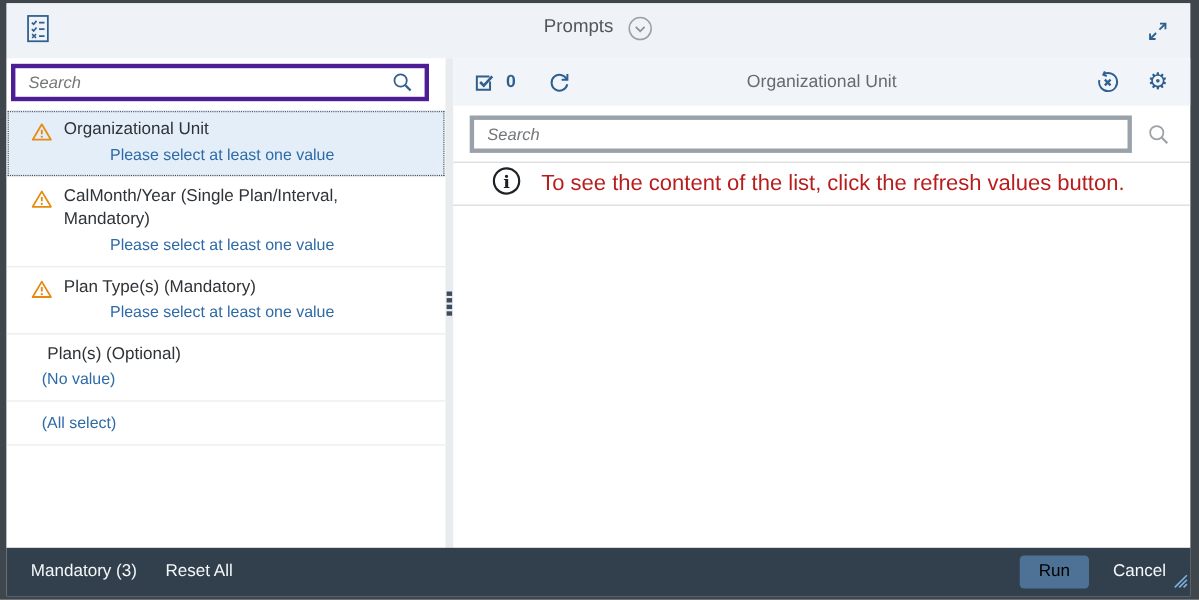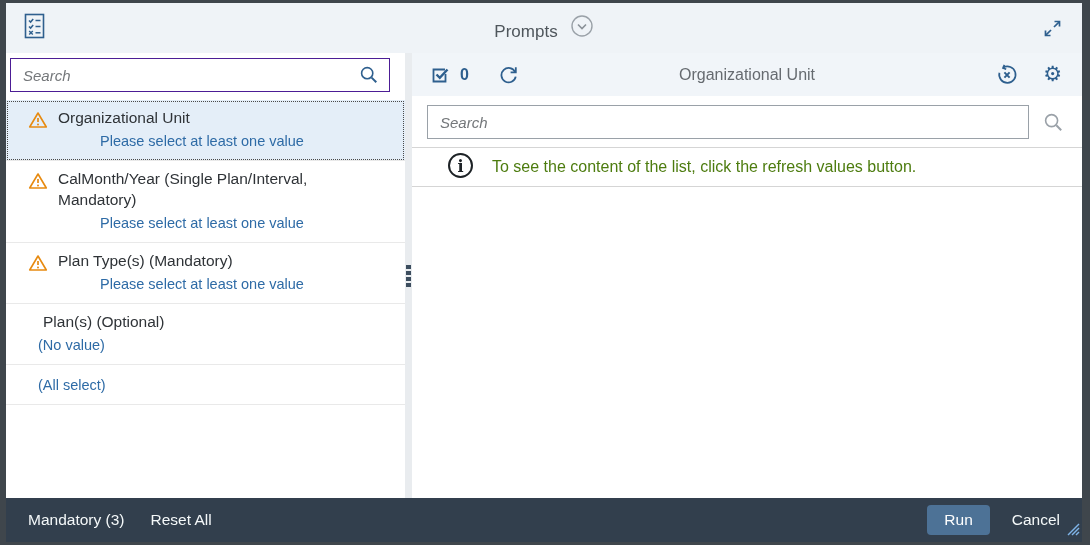--- a/index.html
+++ b/index.html
@@ -3,36 +3,36 @@
 <meta charset="utf-8">
 <style>
   html,body{margin:0;padding:0;width:1090px;height:545px;overflow:hidden;
     font-family:"Liberation Sans",sans-serif;background:#3f464c;}
   .dialog{position:absolute;left:6px;top:3px;width:1076px;height:539px;
     background:#fff;display:flex;flex-direction:column;}
   
   .hdr{height:50px;background:#eff3f7;display:flex;align-items:center;
     position:relative;flex:0 0 auto;}
   .hdr-left{margin-left:16px;display:flex;align-items:center;}
-  .hdr-center{position:absolute;left:0;right:0;display:flex;align-items:flex-end;
+  .hdr-center{position:absolute;left:0;right:0;display:flex;align-items:flex-start;
     justify-content:center;gap:12px;pointer-events:none;}
   .hdr-title{font-size:17px;color:#4f565c;}
   .hdr-right{margin-left:auto;margin-right:18px;display:flex;align-items:center;}
   
   .main{flex:1 1 auto;display:flex;min-height:0;}
   .left{width:399px;flex:0 0 auto;display:flex;flex-direction:column;background:#fff;}
   .splitter{width:7px;background:#e9ecef;position:relative;flex:0 0 auto;cursor:col-resize;}
   .grip{position:absolute;left:1px;top:212px;display:flex;flex-direction:column;gap:2px;}
   .grip span{width:5px;height:4px;background:#3c4d5e;display:block;}
   .right{flex:1 1 auto;display:flex;flex-direction:column;background:#fff;min-width:0;}
   
   .searchwrap{display:flex;align-items:center;}
   .left .searchwrap{margin:5px 15px 8px 4px;}
   .searchbox{flex:1;display:flex;align-items:center;height:34px;background:#fff;
-    border:1px solid #4c1d95;box-sizing:border-box;padding:0 10px;}
+    border:4px solid #4c1d95;box-sizing:border-box;padding:0 10px;}
   .searchbox input{flex:1;border:none;outline:none;font-size:15px;
     font-family:"Liberation Sans",sans-serif;color:#32363a;background:transparent;}
   .searchbox input::placeholder{font-style:italic;color:#74777a;}
   
   .plist{flex:1;overflow:hidden;}
   .pitem{position:relative;padding:7px 18px 9px 52px;border-bottom:1px solid #e9e9e9;cursor:pointer;}
   .pitem.noicon{padding-left:37px;}
   .pitem.selected{background:#e4eef8;outline:1px dotted #4a4a4a;outline-offset:-2px;}
   .pitem .warn{position:absolute;left:22px;top:11px;}
   .ptitle{font-size:15.5px;line-height:21px;color:#2f3337;}
@@ -45,30 +45,30 @@
   .selcount{font-size:16px;font-weight:bold;color:#2e5f8e;}
   .rtb-center{position:absolute;left:0;right:0;text-align:center;font-size:16px;
     color:#666b70;pointer-events:none;}
   .rtb-right{margin-left:auto;margin-right:20px;display:flex;align-items:center;gap:24px;}
   .iconbtn{display:flex;align-items:center;justify-content:center;cursor:pointer;background:none;border:none;padding:0;}
   .gear-glyph{font-family:"DejaVu Sans",sans-serif;font-size:21px;color:#2e5f8e;line-height:1;}
   .rsearch{display:flex;align-items:center;padding:9px 18px 8px 15px;gap:14px;}
   
   .inforow{display:flex;align-items:center;height:38px;border-top:1px solid #d5d5d5;
     border-bottom:1px solid #d5d5d5;padding-left:35px;gap:18px;flex:0 0 auto;}
-  .infotext{font-size:16px;color:#4d7c0f;}
+  .infotext{font-size:20px;color:#b91c1c;}
   .rblank{flex:1;}
   
   .ftr{height:44px;background:#323f4d;display:flex;align-items:center;
     padding:0 20px;flex:0 0 auto;position:relative;}
   .ftr-left{display:flex;align-items:center;gap:22px;}
   .ftr-btn{background:none;border:none;color:#f4f8f9;font-size:15.5px;
     font-family:"Liberation Sans",sans-serif;cursor:pointer;padding:4px 2px;}
   .ftr-right{margin-left:auto;display:flex;align-items:center;gap:20px;}
-  .run-btn{background:#4d7296;color:#ffffff;border:none;border-radius:4px;
+  .run-btn{background:#4d7296;color:#000000;border:none;border-radius:4px;
     font-size:15.5px;font-family:"Liberation Sans",sans-serif;padding:6px 17px;cursor:default;}
   .resize-grip{position:absolute;right:2px;bottom:2px;}
 </style>
 </head>
 <body>
 
 <div class="dialog">
 
   <div class="hdr">
     <div class="hdr-left">

